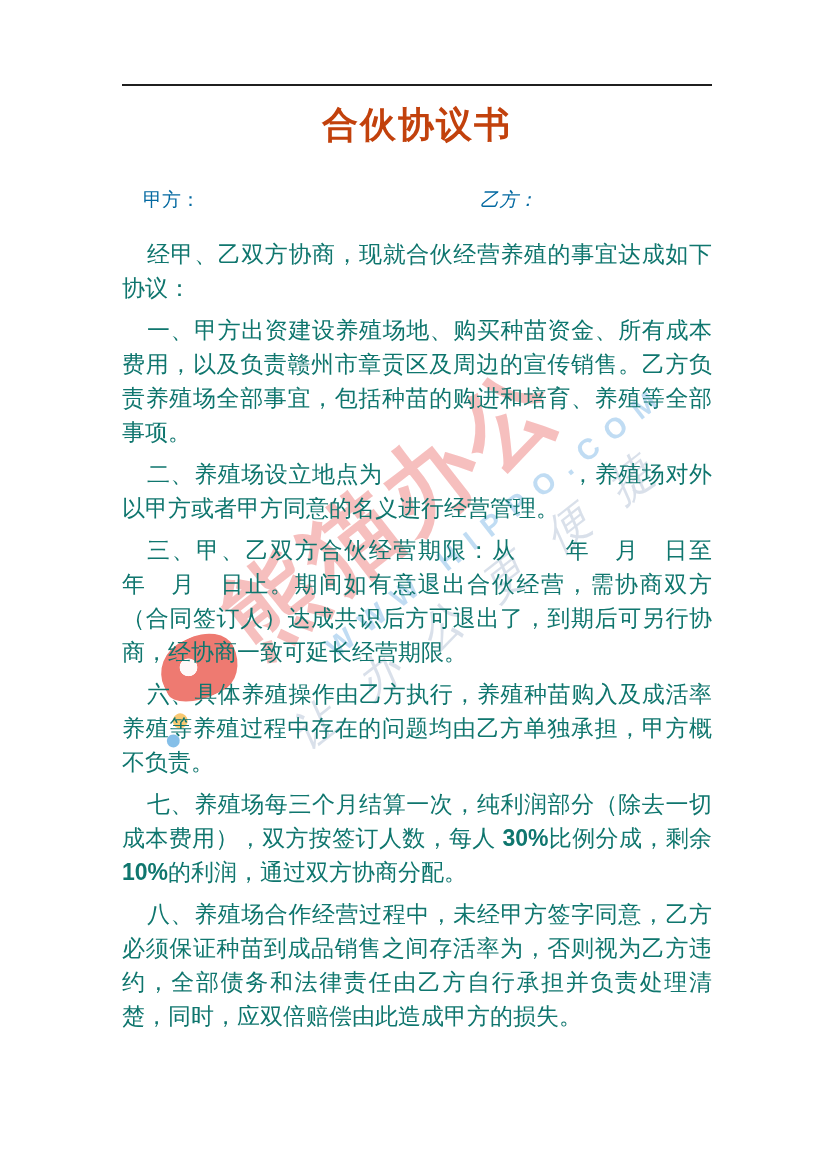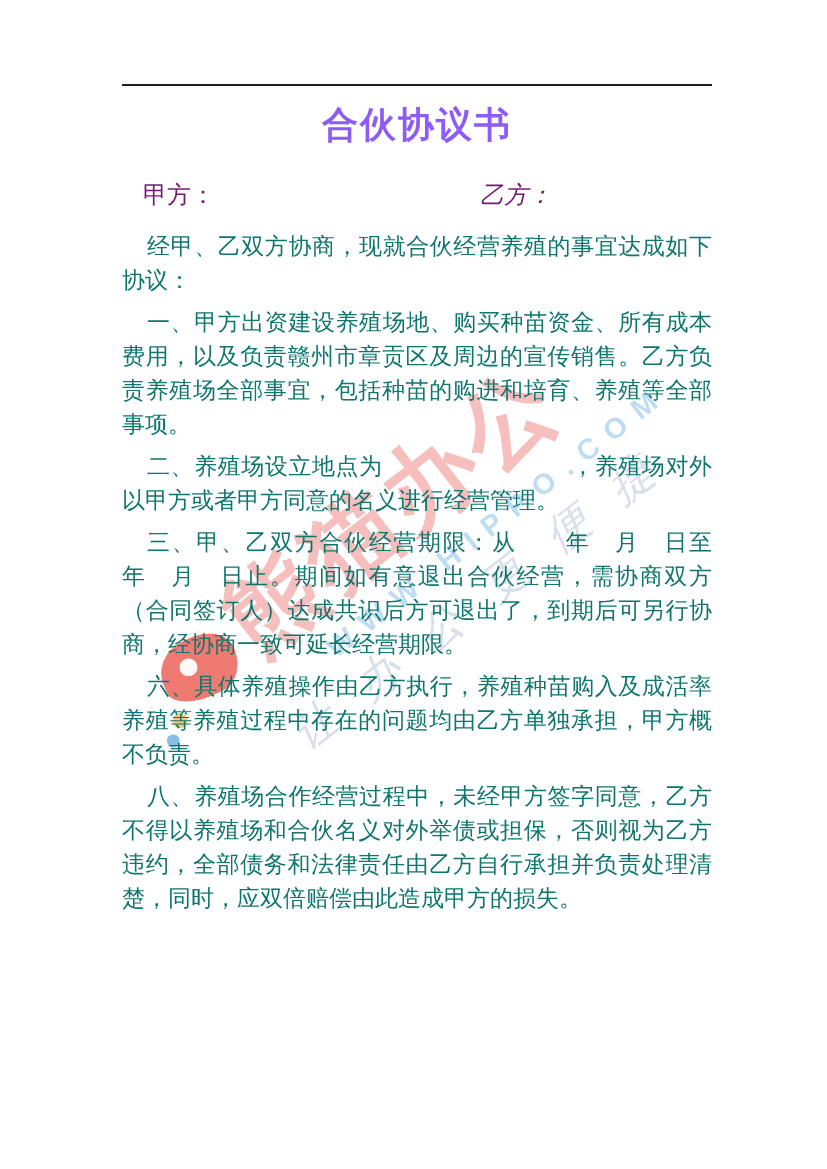--- a/index.html
+++ b/index.html
@@ -94,28 +94,28 @@
     height:2px;
     background:#1f1f1f;
   }
   .doc-title {
     margin:13px 0 0 0;
     font-size:36px;
     line-height:52px;
     font-weight:bold;
     letter-spacing:2px;
     text-align:center;
-    color:#8b5cf6;
+    color:#c2410c;
   }
   .parties {
     position:relative;
-    margin-top:28px;
+    margin-top:36px;
     height:28px;
-    font-size:24px;
-    color:#701a75;
+    font-size:19px;
+    color:#0369a1;
   }
   .party-a { position:absolute; left:21px; top:0; }
   .party-b { position:absolute; left:358px; top:0;font-style:italic; }
 
   .paragraphs { margin-top:22px; }
   .paragraphs p {
     margin:0 0 8px 0;
     font-size:23px;
     line-height:34px;
     color:#0f766e;
@@ -152,17 +152,18 @@
     <div class="parties">
       <span class="party-a">甲方：</span>
       <span class="party-b">乙方：</span>
     </div>
     <div class="paragraphs" id="paragraphs">
         <p><span>经甲、乙双方协商，现就合伙经营养殖的事宜达成如下协议：</span></p>
         <p><span>一、甲方出资建设养殖场地、购买种苗资金、所有成本费用，以及负责赣州市章贡区及周边的宣传销售。乙方负责养殖场全部事宜，包括种苗的购进和培育、养殖等全部事项。</span></p>
         <p><span>二、养殖场设立地点为　　　　　　　　，养殖场对外以甲方或者甲方同意的名义进行经营管理。</span></p>
         <p><span>三、甲、乙双方合伙经营期限：从　　年　月　日至　　年　月　日止。期间如有意退出合伙经营，需协商双方（合同签订人）达成共识后方可退出了，到期后可另行协商，经协商一致可延长经营期限。</span></p>
         <p><span>六、具体养殖操作由乙方执行，养殖种苗购入及成活率养殖等养殖过程中存在的问题均由乙方单独承担，甲方概不负责。</span></p>
-        <p><span>八、养殖场合作经营过程中，未经甲方签字同意，乙方不得以养殖场和合伙名义对外举债或担保，否则视为乙方违约，全部债务和法律责任由乙方自行承担并负责处理清楚，同时，应双倍赔偿由此造成甲方的损失。</span></p>
+        <p><span>七、养殖场每三个月结算一次，纯利润部分（除去一切成本费用），双方按签订人数，每人 </span><span class="num">30%</span><span>比例分成，剩余 </span><span class="num">10%</span><span>的利润，通过双方协商分配。</span></p>
+        <p><span>八、养殖场合作经营过程中，未经甲方签字同意，乙方必须保证种苗到成品销售之间存活率为，否则视为乙方违约，全部债务和法律责任由乙方自行承担并负责处理清楚，同时，应双倍赔偿由此造成甲方的损失。</span></p>
       </div>
   </div>
 
 </div>
 
 </body></html>

